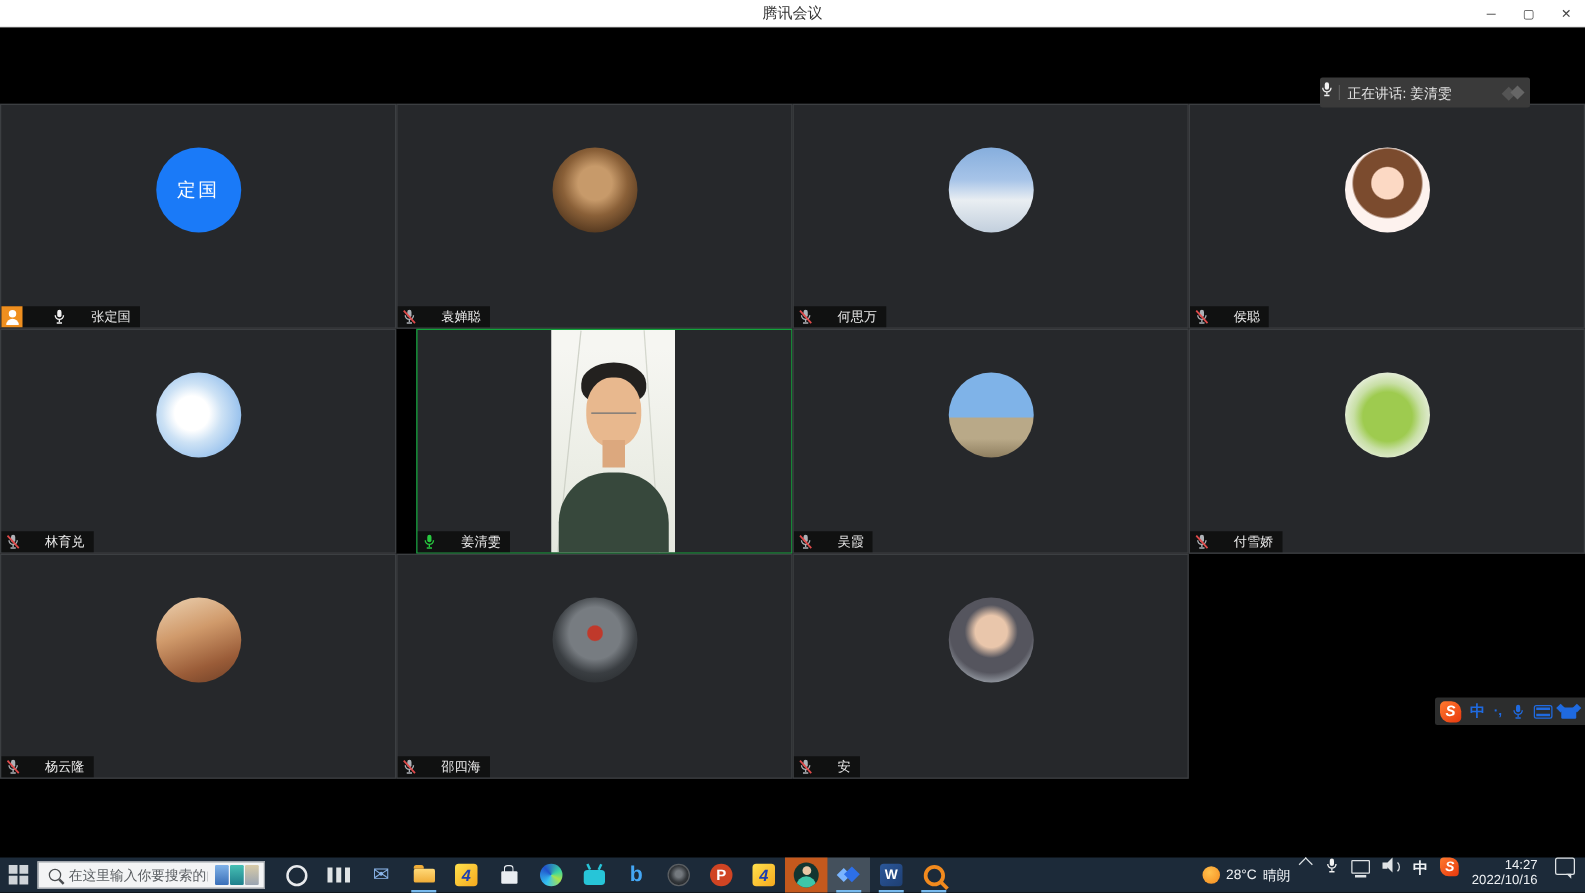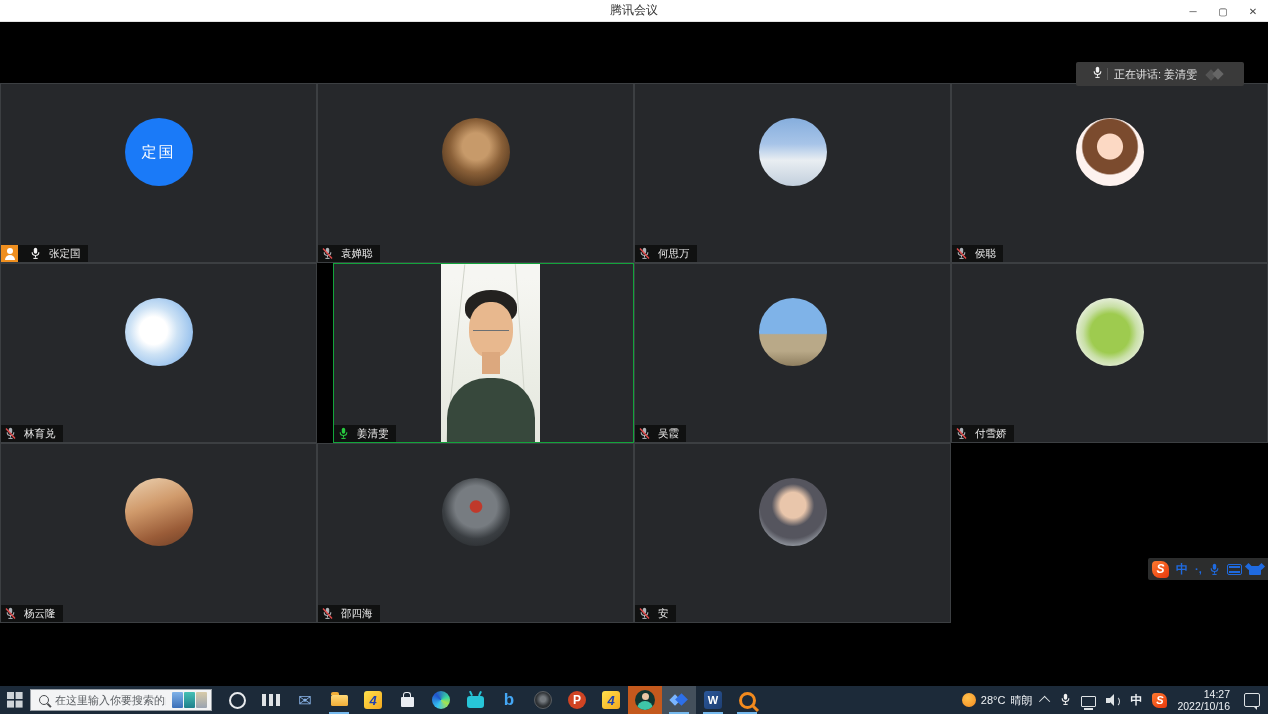--- a/index.html
+++ b/index.html
@@ -6,22 +6,22 @@
     font-family:"Liberation Sans",sans-serif;background:#000;}
   
   .titlebar{position:absolute;top:0;left:0;right:0;height:22px;background:#ffffff;
     display:flex;align-items:center;justify-content:center;border-bottom:1px solid #e3e3e3;box-sizing:border-box;}
   .titlebar .wtitle{font-size:12px;color:#333;}
   .wcontrols{position:absolute;right:0;top:0;height:22px;display:flex;}
   .wbtn{width:30px;height:22px;display:flex;align-items:center;justify-content:center;
     font-size:10px;color:#444;cursor:default;}
   
   .meeting{position:absolute;top:22px;left:0;right:0;bottom:28px;background:#000;}
-  .speak-pill{position:absolute;top:40px;right:24px;width:168px;height:24px;background:#3a3a3a;
-    border-radius:2px;display:flex;align-items:center;padding:0 16px;box-sizing:border-box;z-index:5;}
+  .speak-pill{position:absolute;top:40px;right:44px;width:168px;height:24px;background:#3a3a3a;
+    border-radius:2px;display:flex;align-items:center;padding:0 0;box-sizing:border-box;z-index:5;}
   .speak-pill .divider{width:1px;height:12px;background:#5a5a5a;margin:0 6px 0 4px;}
   .speak-pill .stext{font-size:11px;color:#e4e4e4;white-space:nowrap;flex:1;}
   .pill-logo{position:relative;width:24px;height:14px;opacity:.55;}
   .pill-logo::before,.pill-logo::after{content:"";position:absolute;width:8px;height:8px;transform:rotate(45deg);}
   .pill-logo::before{left:3px;top:4px;background:#6a6a6a;}
   .pill-logo::after{left:10px;top:3px;background:#8a8a8a;}
   
   .grid{position:absolute;top:61px;left:0;width:1268px;height:540px;
     display:grid;grid-template-columns:repeat(4,1fr);grid-template-rows:repeat(3,1fr);}
   .tile{position:relative;background:var(--tile,#26282b);border:1px solid #3c3f42;box-sizing:border-box;overflow:hidden;}
@@ -46,21 +46,21 @@
   .video-strip::after{content:"";position:absolute;right:18px;top:0;bottom:0;width:1px;background:#d4d7cd;transform:rotate(-4deg);}
   .vp-hair{position:absolute;left:24px;top:26px;width:52px;height:34px;border-radius:50% 50% 40% 40%;background:#23211f;z-index:2;}
   .vp-face{position:absolute;left:28px;top:38px;width:44px;height:56px;border-radius:46%;background:#e7b astonish;}
   .vp-face{background:#e8b88e;z-index:3;}
   .vp-glasses{position:absolute;left:32px;top:58px;width:36px;height:8px;z-index:4;
     border-bottom:1px solid #6b6f73;}
   .vp-shirt{position:absolute;left:6px;bottom:0;width:88px;height:64px;border-radius:40px 40px 0 0;background:#37483c;z-index:5;}
   .vp-neck{position:absolute;left:41px;top:88px;width:18px;height:22px;background:#dca87e;z-index:4;}
   
   .name-tag{position:absolute;left:0;bottom:0;height:17px;display:flex;align-items:center;
-    background:rgba(10,10,10,.75);padding:0 7px 0 0;gap:8px;z-index:6;}
+    background:rgba(10,10,10,.75);padding:0 7px 0 0;gap:20px;z-index:6;}
   .name-tag .pname{font-size:10.5px;color:#ececec;white-space:nowrap;}
   .name-tag .micwrap{display:flex;align-items:center;margin-left:4px;}
   .host-badge{width:17px;height:17px;background:var(--host,#ef8f1f);position:relative;flex:0 0 17px;}
   .host-badge::before{content:"";position:absolute;left:5.5px;top:3px;width:6px;height:6px;border-radius:50%;background:#fff;}
   .host-badge::after{content:"";position:absolute;left:3.5px;top:10px;width:10px;height:5px;border-radius:5px 5px 0 0;background:#fff;}
   
   .imebar{position:absolute;top:536px;left:1148px;height:22px;display:flex;align-items:center;gap:7px;
     padding:0 4px;background:rgba(245,248,252,.18);border-radius:2px;z-index:8;}
   .s-logo{width:17px;height:17px;border-radius:4px 8px 4px 8px;background:linear-gradient(140deg,#ff7a2f,#e8380d);
     color:#fff;font-weight:bold;font-size:12px;display:flex;align-items:center;justify-content:center;font-style:italic;}
@@ -118,21 +118,21 @@
   .ti[data-name="taskbar-app-contact-avatar"] .g{width:20px;height:20px;border-radius:50%;background:#123530;position:relative;overflow:hidden;}
   .ti[data-name="taskbar-app-contact-avatar"] .g::before{content:"";position:absolute;left:6.5px;top:3px;width:7px;height:7px;border-radius:50%;background:#e9c6a5;}
   .ti[data-name="taskbar-app-contact-avatar"] .g::after{content:"";position:absolute;left:2px;top:11px;width:16px;height:10px;border-radius:8px 8px 0 0;background:#3ec6a8;}
   .ti[data-name="taskbar-app-tencent-meeting"] .g{position:relative;width:20px;height:20px;}
   .ti[data-name="taskbar-app-tencent-meeting"] .g::before{content:"";position:absolute;left:2px;top:6px;width:8px;height:8px;background:#7ab5ff;transform:rotate(45deg);}
   .ti[data-name="taskbar-app-tencent-meeting"] .g::after{content:"";position:absolute;left:8px;top:5px;width:9px;height:9px;background:#2d6fe8;transform:rotate(45deg);}
   .ti[data-name="taskbar-app-word"] .g{width:18px;height:18px;border-radius:3px;background:linear-gradient(135deg,#2b579a,#1e3f73);color:#fff;font-weight:bold;font-size:11px;}
   .ti[data-name="taskbar-app-everything-search"] .g{width:11px;height:11px;border:3px solid #f28a1e;border-radius:50%;position:relative;box-sizing:content-box;}
   .ti[data-name="taskbar-app-everything-search"] .g::after{content:"";position:absolute;width:3px;height:7px;background:#f28a1e;transform:rotate(-45deg);left:12px;top:10px;}
   
-  .tray{margin-left:auto;display:flex;align-items:center;gap:10px;padding-right:8px;color:#eef1f4;font-size:11px;height:28px;}
+  .tray{margin-left:auto;display:flex;gap:10px;padding-right:8px;color:#eef1f4;font-size:11px;height:28px;}
   .sun{width:14px;height:14px;border-radius:50%;background:radial-gradient(circle at 40% 35%,#ffc14d,#f58b1f);}
   .weather{display:flex;align-items:center;gap:5px;}
   .chev{width:7px;height:7px;border-left:1.8px solid #dfe3e6;border-top:1.8px solid #dfe3e6;transform:rotate(45deg) translateY(2px);}
   .net{width:13px;height:9px;border:1.5px solid #dfe3e6;border-radius:1px;position:relative;margin-top:2px;}
   .net::after{content:"";position:absolute;left:2px;bottom:-4px;width:9px;height:1.6px;background:#dfe3e6;}
   .spk{position:relative;width:14px;height:12px;}
   .spk::before{content:"";position:absolute;left:0;top:3.5px;width:4px;height:5px;background:#dfe3e6;}
   .spk::after{content:"";position:absolute;left:2px;top:0;border-right:6px solid #dfe3e6;border-top:6px solid transparent;border-bottom:6px solid transparent;}
   .spk .wave{position:absolute;right:0;top:1.5px;width:8px;height:9px;border:1.6px solid #dfe3e6;border-left:none;border-radius:0 9px 9px 0;border-top-color:transparent;border-bottom-color:transparent;}
   .zh{font-size:12px;font-weight:bold;}

